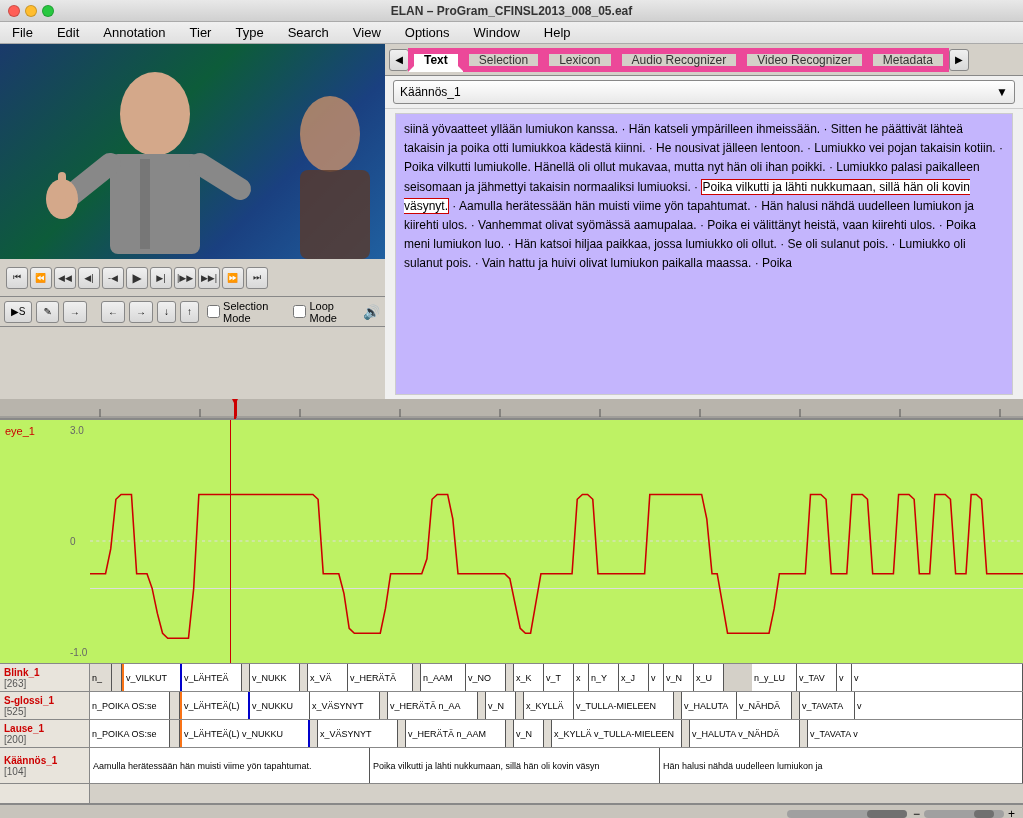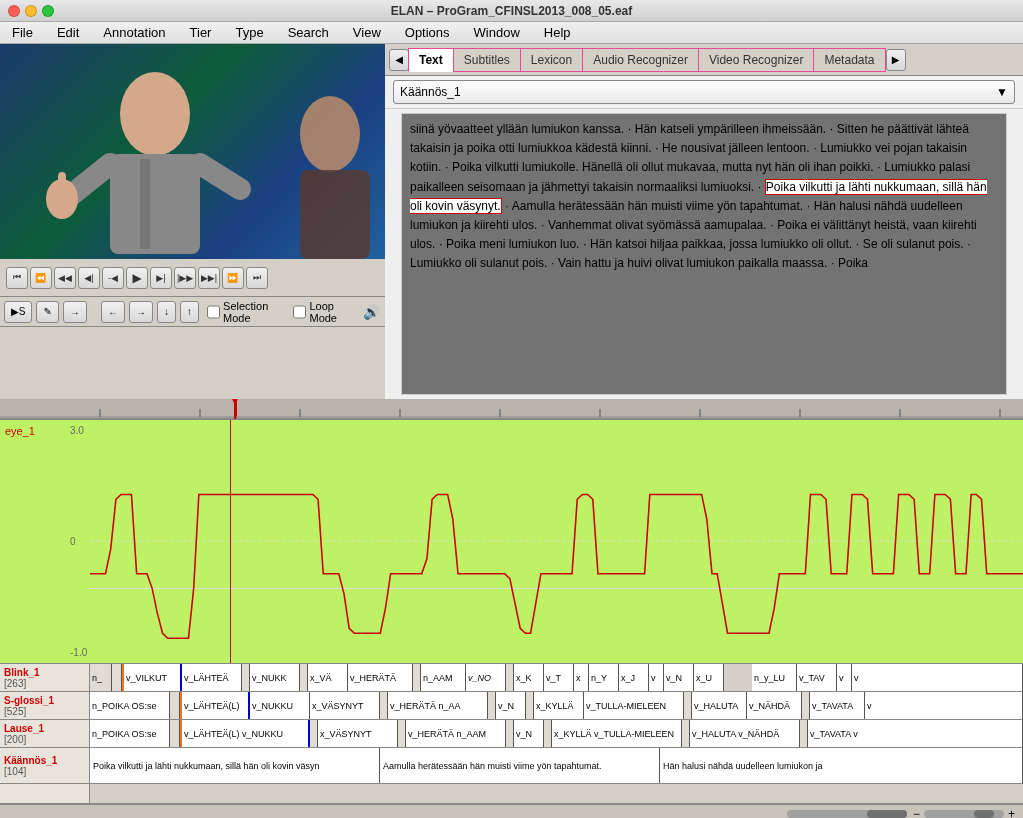--- a/index.html
+++ b/index.html
@@ -119,20 +119,21 @@
       padding: 0 6px;
       background: linear-gradient(to bottom, #f0f0f0, #d8d8d8);
       border: 1px solid #888;
       border-radius: 3px;
       font-size: 10px;
       cursor: pointer;
       display: flex; align-items: center; justify-content: center;
     }
     .checkbox-label {
       display: flex;
+      align-items: center;
       gap: 3px;
       font-size: 11px;
     }
 
     
     #tab-bar {
       height: 32px;
       background: #d4d0c8;
       display: flex;
       align-items: center;
@@ -145,21 +146,21 @@
       background: linear-gradient(to bottom, #f0f0f0, #d8d8d8);
       border: 1px solid #888;
       border-radius: 3px;
       display: flex; align-items: center; justify-content: center;
       cursor: pointer;
       font-size: 10px;
     }
     .tab-item {
       height: 24px;
       padding: 0 10px;
-      border: 1px solid #ec4899;
+      border: 6px solid #ec4899;
       display: flex; align-items: center;
       cursor: pointer;
       font-size: 12px;
       background: #d4d0c8;
       color: #333;
       margin-left: -1px;
     }
     .tab-item.active {
       background: #fff;
       border-bottom-color: #fff;
@@ -181,28 +182,28 @@
       border-radius: 3px;
       padding: 0 6px;
       font-size: 12px;
       display: flex; align-items: center; justify-content: space-between;
       cursor: pointer;
     }
 
     
     #text-content {
       flex: 1;
-      background: #737373;
+      background: #c4b5fd;
       padding: 6px 8px;
       overflow-y: auto;
       font-size: 12px;
       line-height: 1.6;
       color: #000;
       border: 1px solid #ccc;
-      margin: 4px 16px;
+      margin: 4px 10px;
     }
     .highlighted-text {
       background: #fff;
       border: 1px solid #cc0000;
       color: #000;
     }
 
     
     #signal-view {
       height: 245px;
@@ -483,21 +484,21 @@
       </div>
 
       <div id="left-bottom"></div>
     </div>
 
     <div class="right-col">
 
       <div id="tab-bar">
         <div class="tab-nav-btn">◀</div>
         <div class="tab-item active">Text</div>
-        <div class="tab-item">Subtitles</div>
+        <div class="tab-item">Selection</div>
         <div class="tab-item">Lexicon</div>
         <div class="tab-item">Audio Recognizer</div>
         <div class="tab-item">Video Recognizer</div>
         <div class="tab-item">Metadata</div>
         <div class="tab-nav-btn">▶</div>
       </div>
 
       <div id="tier-select-area">
         <div class="tier-dropdown">
           <span>Käännös_1</span>
@@ -746,21 +747,21 @@
         <div class="tier-annotation empty" style="width:10px;"></div>
         <div class="tier-annotation blue-border" style="width:60px;">v_VILKUT</div>
         <div class="tier-annotation" style="width:60px;">v_LÄHTEÄ</div>
         <div class="tier-annotation empty" style="width:8px;"></div>
         <div class="tier-annotation" style="width:50px;">v_NUKK</div>
         <div class="tier-annotation empty" style="width:8px;"></div>
         <div class="tier-annotation" style="width:40px;">x_VÄ</div>
         <div class="tier-annotation" style="width:65px;">v_HERÄTÄ</div>
         <div class="tier-annotation empty" style="width:8px;"></div>
         <div class="tier-annotation" style="width:45px;">n_AAM</div>
-        <div class="tier-annotation" style="width:40px;font-style:italic;">v_NO</div>
+        <div class="tier-annotation" style="width:40px;">v_NO</div>
         <div class="tier-annotation empty" style="width:8px;"></div>
         <div class="tier-annotation" style="width:30px;">x_K</div>
         <div class="tier-annotation" style="width:30px;">v_T</div>
         <div class="tier-annotation" style="width:15px;">x</div>
         <div class="tier-annotation" style="width:30px;">n_Y</div>
         <div class="tier-annotation" style="width:30px;">x_J</div>
         <div class="tier-annotation" style="width:15px;">v</div>
         <div class="tier-annotation" style="width:30px;">v_N</div>
         <div class="tier-annotation" style="width:30px;">x_U</div>
         <div class="tier-annotation" style="width:45px;margin-left:28px;">n_y_LU</div>
@@ -777,21 +778,21 @@
           <div style="font-weight:normal;color:#555;">[525]</div>
         </div>
       </div>
       <div class="tier-content">
         <div class="tier-annotation" style="width:80px;">n_POIKA OS:se</div>
         <div class="tier-annotation empty" style="width:10px;"></div>
         <div class="tier-annotation blue-border" style="width:70px;">v_LÄHTEÄ(L)</div>
         <div class="tier-annotation" style="width:60px;">v_NUKKU</div>
         <div class="tier-annotation" style="width:70px;">x_VÄSYNYT</div>
         <div class="tier-annotation empty" style="width:8px;"></div>
-        <div class="tier-annotation" style="width:100px;">v_HERÄTÄ n_AA</div>
+        <div class="tier-annotation" style="width:90px;">v_HERÄTÄ n_AA</div>
         <div class="tier-annotation empty" style="width:8px;"></div>
         <div class="tier-annotation" style="width:30px;">v_N</div>
         <div class="tier-annotation empty" style="width:8px;"></div>
         <div class="tier-annotation" style="width:50px;">x_KYLLÄ</div>
         <div class="tier-annotation" style="width:100px;">v_TULLA-MIELEEN</div>
         <div class="tier-annotation empty" style="width:8px;"></div>
         <div class="tier-annotation" style="width:55px;">v_HALUTA</div>
         <div class="tier-annotation" style="width:55px;">v_NÄHDÄ</div>
         <div class="tier-annotation empty" style="width:8px;"></div>
         <div class="tier-annotation" style="width:55px;">v_TAVATA</div>
@@ -826,22 +827,22 @@
     </div>
 
     <div class="tier-row kaannos">
       <div class="tier-label">
         <div>
           <div>Käännös_1</div>
           <div style="font-weight:normal;color:#555;">[104]</div>
         </div>
       </div>
       <div class="tier-content">
+        <div class="kaannos-annotation" style="width:280px;">Aamulla herätessään hän muisti viime yön tapahtumat.</div>
         <div class="kaannos-annotation" style="width:290px;">Poika vilkutti ja lähti nukkumaan, sillä hän oli kovin väsyn</div>
-        <div class="kaannos-annotation" style="width:280px;">Aamulla herätessään hän muisti viime yön tapahtumat.</div>
         <div class="kaannos-annotation" style="flex:1;">Hän halusi nähdä uudelleen lumiukon ja</div>
       </div>
     </div>
 
     <div class="tier-row" style="height:20px;background:#d4d0c8;">
       <div class="tier-label"></div>
       <div class="tier-content"></div>
     </div>
   </div>
 

